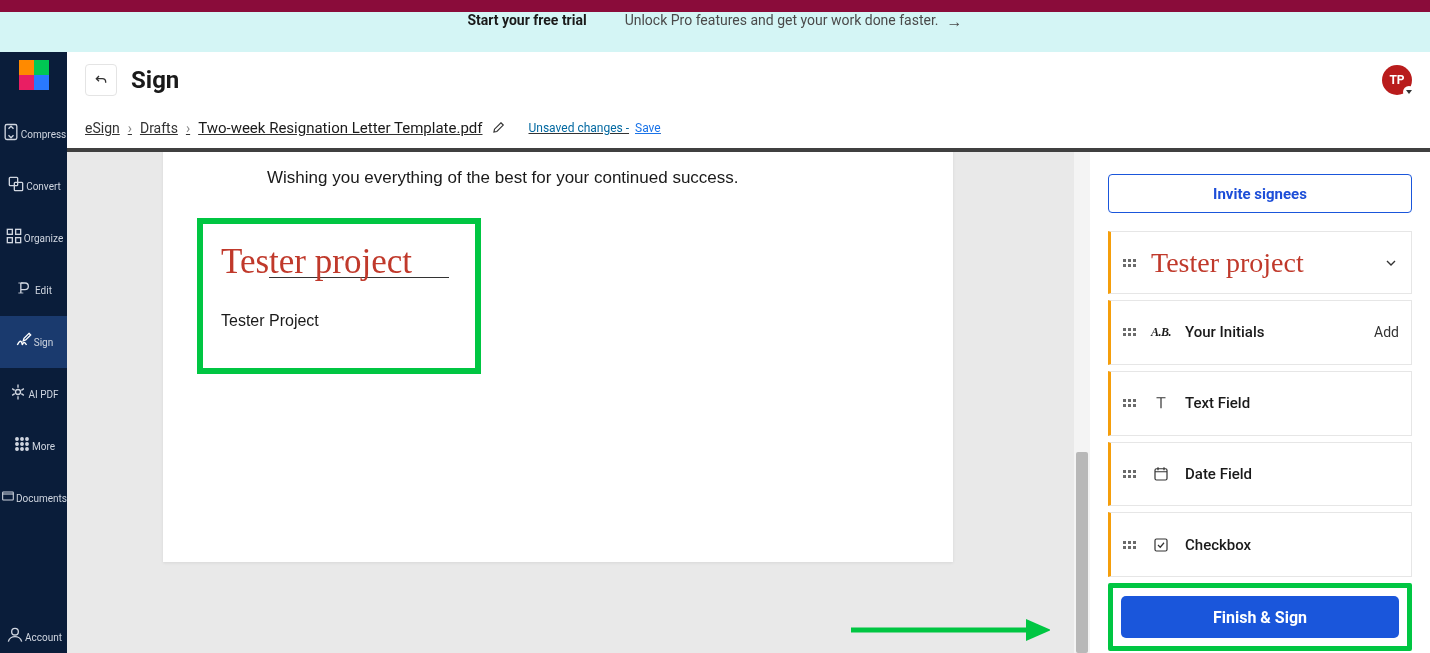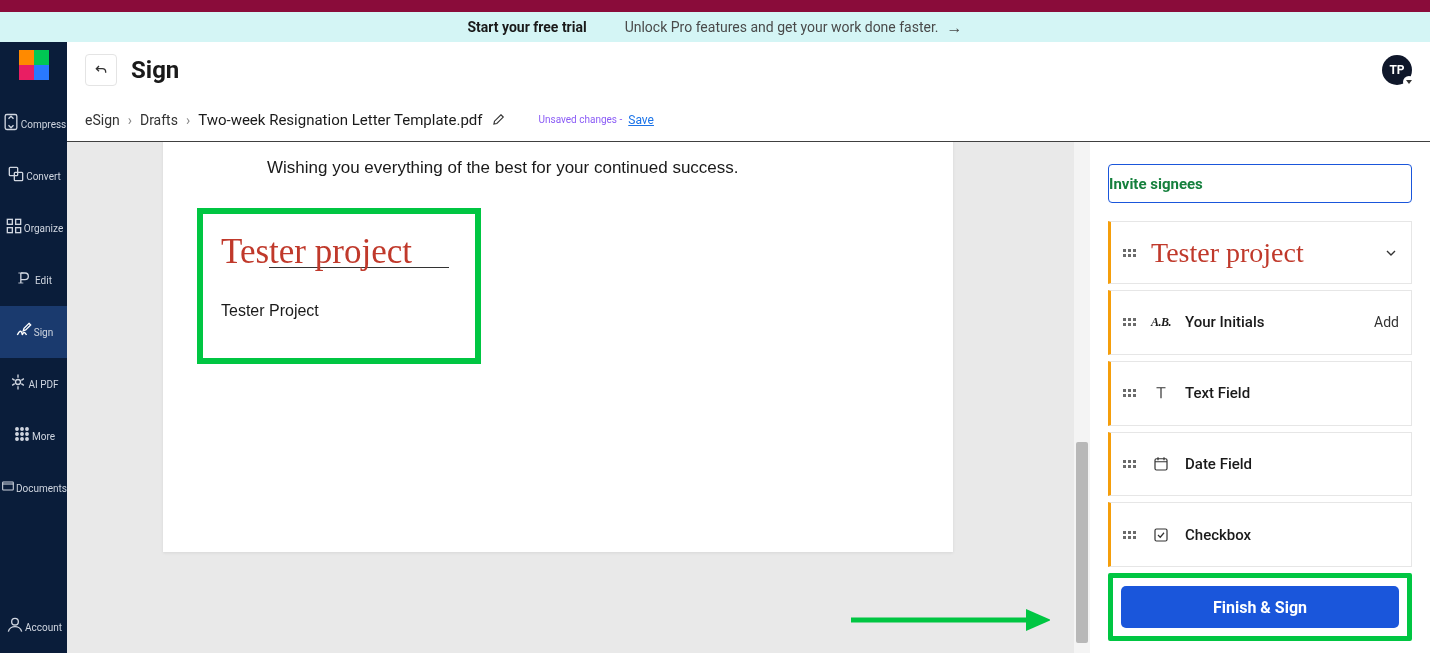--- a/index.html
+++ b/index.html
@@ -1,67 +1,67 @@
 <!DOCTYPE html>
 <html><head>
 <meta charset="utf-8">
 <style>
   * { margin: 0; padding: 0; box-sizing: border-box; }
   html, body { width: 1430px; height: 653px; font-family: -apple-system, BlinkMacSystemFont, "Segoe UI", Roboto, "Helvetica Neue", Arial, sans-serif; overflow: hidden; background: #fff; }
 
   .top-red-bar { height: 12px; background: #8a0c3a; width: 100%; }
-  .trial-banner { height: 30px; background: #d4f5f5; display: flex; align-items: center; justify-content: center; font-size: 14px; color: #1a1a1a; }
+  .trial-banner { height: 40px; background: #d4f5f5; display: flex; align-items: flex-start; justify-content: center; font-size: 14px; color: #1a1a1a; }
   .trial-banner .bold { font-weight: 700; margin-right: 6px; }
   .trial-banner .sub { color: #4a4a4a; padding-left: 32px; }
   .trial-banner .arrow { margin-left: 8px; color: #4a4a4a; font-size: 16px; }
 
   .layout { display: flex; height: calc(653px - 42px); }
   .sidebar { width: 67px; background: #0a1d3a; display: flex; flex-direction: column; align-items: center; padding-top: 8px; }
   .logo { width: 30px; height: 30px; margin-bottom: 18px; display: grid; grid-template-columns: 1fr 1fr; grid-template-rows: 1fr 1fr; }
   .logo div:nth-child(1){background:#ff8a00;} .logo div:nth-child(2){background:#00c853;}
   .logo div:nth-child(3){background:#e91e63;} .logo div:nth-child(4){background:#2979ff;}
   .side-item { width: 67px; height: 52px; display: flex; flex-direction: row; align-items: center; justify-content: center; color: #d0d6e0; font-size: 10px; cursor: pointer; }
   .side-item.active { background: #1a3a6e; }
   .side-item svg, .side-item .ico { width: 20px; height: 20px; margin-bottom: 4px; fill: none; stroke: #d0d6e0; stroke-width: 1.6; }
   .side-item.active svg { stroke: #fff; }
   .side-spacer { flex: 1; }
 
   .main { flex: 1; display: flex; flex-direction: column; }
   .header { height: 56px; display: flex; align-items: center; padding: 0 18px; border-bottom: 0; }
   .undo-btn { width: 32px; height: 32px; border: 1px solid #e4e4e4; border-radius: 4px; display: flex; align-items:center; justify-content:center; margin-right: 14px; cursor:pointer; }
   .undo-btn svg { width:16px; height:16px; stroke:#333; fill:none; stroke-width:2; }
   .header-title { font-size: 24px; font-weight: 700; color: #1a1a1a; }
-  .avatar { margin-left:auto; width: 30px; height: 30px; border-radius: 50%; background: #0f172a; color:#fff; font-size:12px; font-weight:700; display:flex; align-items:center; justify-content:center; position:relative; }
+  .avatar { margin-left:auto; width: 30px; height: 30px; border-radius: 50%; background: #b91c1c; color:#fff; font-size:12px; font-weight:700; display:flex; align-items:center; justify-content:center; position:relative; }
   .avatar .caret-wrap { position:absolute; bottom:-3px; right:-3px; width:12px; height:12px; background:#fff; border-radius:50%; display:flex; align-items:center; justify-content:center; }
   .avatar .caret-wrap::after { content:""; width:0;height:0; border-left:3px solid transparent; border-right:3px solid transparent; border-top:4px solid #333; }
 
-  .crumbs-row { height: 44px; display:flex; align-items:center; padding: 0 18px; font-size: 14px; color: #333; border-bottom: 1px solid #404040; }
+  .crumbs-row { height: 44px; display:flex; align-items:center; padding: 0 18px; font-size: 14px; color: #333; border-bottom: 4px solid #404040; text-decoration: underline; }
   .crumbs-row .sep { margin: 0 8px; color: #888; }
   .crumbs-row .doc { color: #1a1a1a; font-size: 15px; }
   .crumbs-row .pencil { margin-left: 8px; width:14px; height:14px; }
-  .crumbs-row .unsaved { margin-left: 34px; font-size: 10px; color: #8b5cf6; }
+  .crumbs-row .unsaved { margin-left: 24px; font-size: 12px; color: #0369a1; }
   .crumbs-row .save { margin-left: 6px; font-size: 12px; color: #1a73e8; text-decoration: underline; cursor:pointer; }
 
   .workspace { flex:1; display:flex; background: #e9e9e9; overflow:hidden; }
   .canvas-wrap { flex:1; position:relative; padding: 0 24px; display:flex; }
   .canvas-scroll { flex:1; overflow:hidden; position:relative; }
   .page { position:absolute; left: 72px; top: -10px; width: 790px; height: 420px; background:#fff; box-shadow: 0 1px 3px rgba(0,0,0,0.08); }
   .page .body-text { position:absolute; left:104px; top:26px; font-size:17px; color:#1a1a1a; font-family: Arial, sans-serif; }
   .page .sincerely { position:absolute; left:104px; top:74px; font-size:17px; color:#1a1a1a; font-family: Arial, sans-serif; }
   .sig-box { position:absolute; left:34px; top:76px; width:284px; height:156px; border:6px solid #00c642; background:#fff; padding: 14px 18px; }
   .sig-script { font-family: "Brush Script MT", "Segoe Script", cursive; font-size: 35px; color:#c0392b; line-height:1; margin-top:6px; }
   .sig-line { border-bottom: 1px solid #333; width: 180px; margin-top: -2px; margin-left: 48px; }
   .sig-name { font-size:16px; color:#1a1a1a; margin-top: 34px; font-family: Arial, sans-serif; }
 
   .scrollbar-fake { width: 16px; background: #efefef; display:flex; flex-direction:column; }
   .scrollbar-track { flex:1; background:#f4f4f4; position:relative; }
   .scrollbar-thumb { position:absolute; top: 300px; bottom: 10px; left:2px; right:2px; background: #b8b8b8; border-radius: 2px; }
 
   .rightpanel { width: 340px; background:#fff; padding: 22px 18px 12px 18px; display:flex; flex-direction:column; }
-  .invite-btn { height: 40px; border: 1.5px solid #1a56db; border-radius: 4px; color:#15803d; font-weight:700; font-size:15px; display:flex; align-items:center; cursor:pointer; margin-bottom: 18px; }
+  .invite-btn { height: 40px; border: 1.5px solid #1a56db; border-radius: 4px; color:#1d4ed8; font-weight:700; font-size:15px; display:flex; align-items:center; justify-content:center; cursor:pointer; margin-bottom: 18px; }
 
   .field-item { display:flex; align-items:center; height:66px; border:1px solid #e6e6e6; border-left: 3px solid #f59e0b; margin-bottom: 6px; padding: 0 12px; font-size:15px; color:#1a1a1a; cursor:grab; }
   .field-item.sign-item { height: 64px; }
   .field-item .grip { width:14px; margin-right: 14px; display:flex; flex-wrap:wrap; gap:2px; }
   .field-item .grip span { width:3px; height:3px; background:#6b6b6b; }
   .field-item .fico { width: 20px; height:20px; margin-right: 14px; display:flex; align-items:center; justify-content:center; }
   .field-item .fico svg { width:18px; height:18px; stroke:#333; fill:none; stroke-width:1.6; }
   .field-item .lbl { flex:1; font-weight:500; }
   .field-item .sig-preview { font-family:"Brush Script MT","Segoe Script",cursive; font-size:28px; color:#c0392b; flex:1; }
   .field-item .chev { width:16px; }

